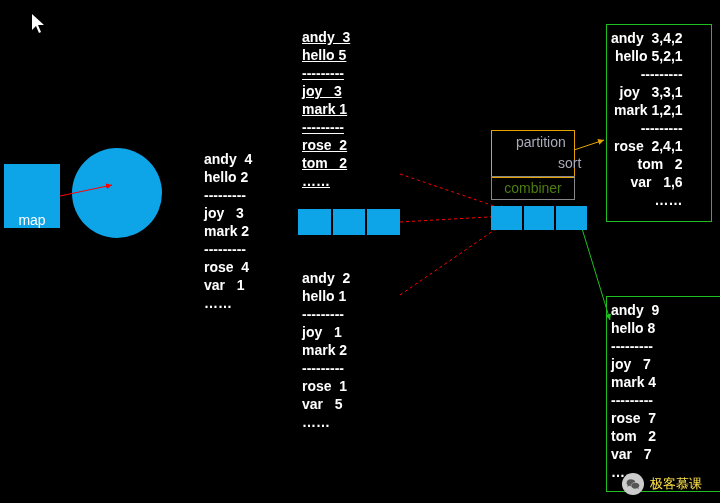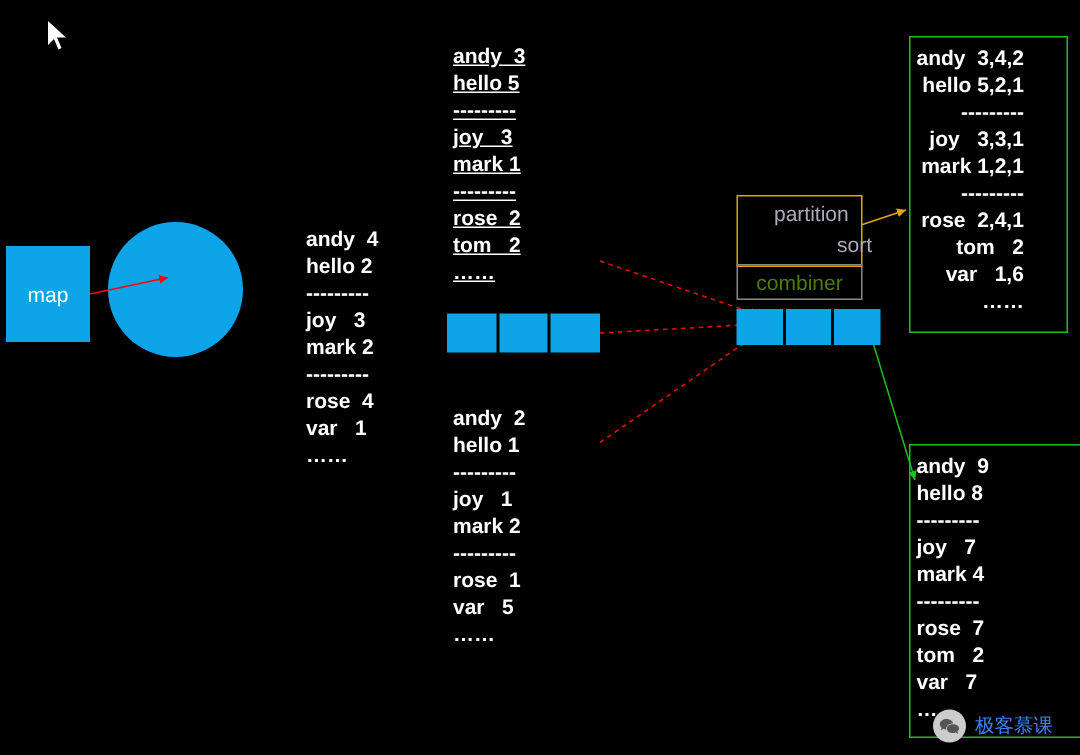--- a/index.html
+++ b/index.html
@@ -1,33 +1,33 @@
 <!DOCTYPE html>
 <html><head>
 <meta charset="utf-8">
 <style>
   html,body{margin:0;padding:0;width:720px;height:503px;background:#000;color:#fff;font-family:Arial,Helvetica,sans-serif;font-size:14px;font-weight:bold;overflow:hidden}
   .abs{position:absolute}
   .blue{background:#0da4e8}
   .col{white-space:pre;line-height:18px}
   .box{border:1px solid;position:absolute}
   svg.wires{position:absolute;left:0;top:0;pointer-events:none}
-  .watermark{position:absolute;right:18px;bottom:8px;color:#3b82f6;font-size:13px;font-weight:normal;display:flex;align-items:center;gap:6px}
+  .watermark{position:absolute;right:18px;bottom:8px;color:#fde047;font-size:13px;font-weight:normal;display:flex;align-items:center;gap:6px}
   .watermark .wm-circle{width:22px;height:22px;border-radius:50%;background:#ccc;display:flex;align-items:center;justify-content:center}
 </style>
 </head>
 <body>
 
 <div class="abs" style="left:32px;top:14px;">
 <svg width="14" height="20" viewBox="0 0 14 20">
       <path d="M0 0 L0 16 L4 12 L7 19 L9 18 L6 11 L12 11 Z" fill="#fff"></path>
     </svg>
 </div>
 
-<div class="abs blue" style="left:4px;top:164px;width:56px;height:64px;display:flex;align-items:center;justify-content:center;font-weight:normal;">
+<div class="abs blue" style="left:4px;top:164px;width:56px;height:64px;display:flex;align-items:flex-end;justify-content:center;font-weight:normal;">
     <span>map</span>
   </div>
 
 <div class="abs blue" style="left:72px;top:148px;width:90px;height:90px;border-radius:50%;"></div>
 
 <svg class="wires" width="720" height="503">
   <defs>
     <marker id="arR" markerWidth="8" markerHeight="8" refX="6" refY="3" orient="auto">
         <path d="M0 0 L6 3 L0 6 Z" fill="#ff0000"></path>
       </marker>

